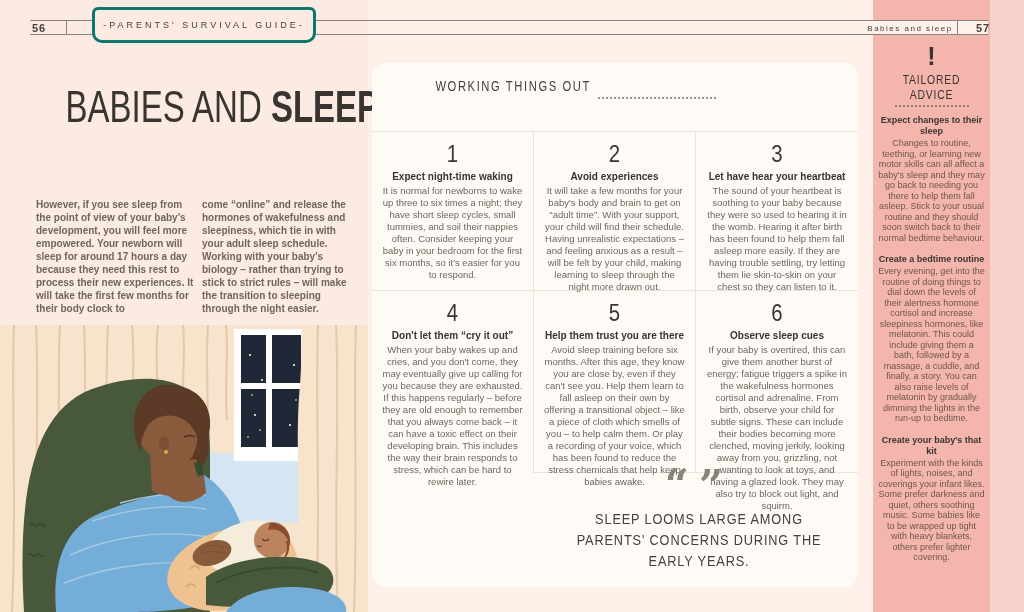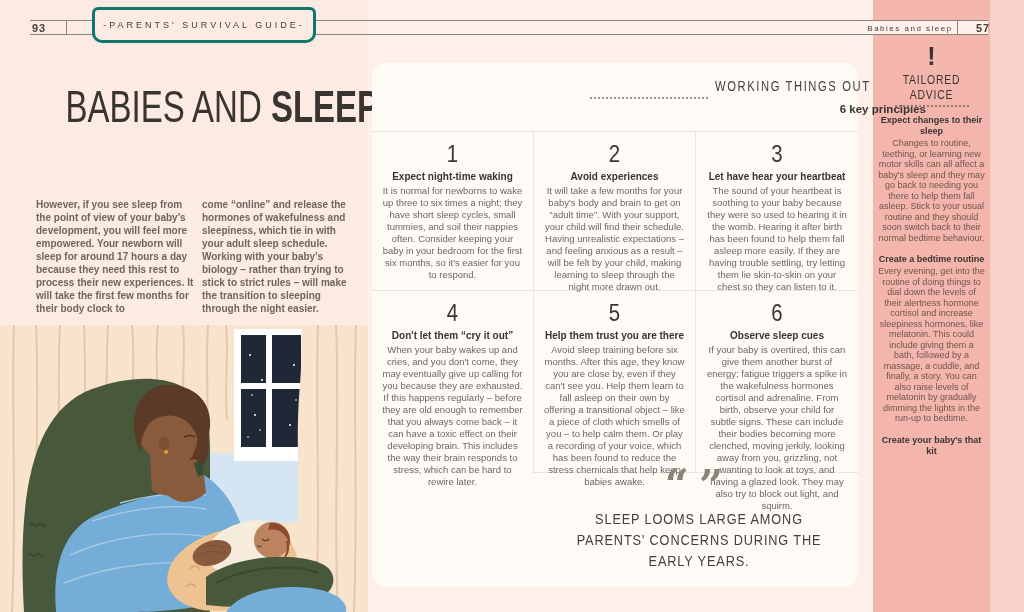--- a/index.html
+++ b/index.html
@@ -30,21 +30,21 @@
   .title .light{font-weight:400;}
   .title .bold{font-weight:700;}
   .intro{position:absolute;left:46px;top:114px;width:312px;text-align:center;
     font-size:11.5px;line-height:13.5px;color:#5f5850;}
   .col-text{position:absolute;top:188px;width:158px;font-size:10px;line-height:13px;color:#6e665e;font-weight:bold;}
   .col1{left:36px}.col2{left:202px}
   .illustration{position:absolute;left:0;top:325px;width:368px;height:287px;}
 
   
   .panel{position:absolute;left:372px;top:63px;width:486px;height:524px;background:#fefbf7;border-radius:14px;}
-  .panel-header{position:absolute;top:0;left:0;width:554px;height:68px;text-align:right;}
+  .panel-header{position:absolute;top:0;left:8px;width:554px;height:68px;text-align:left;}
   .panel-title{margin:15px auto 0;font-size:14px;letter-spacing:2px;color:#45403a;transform:scaleX(0.8);}
   .panel-dotted{width:118px;margin:3px auto 4px;border-bottom:2px dotted #9a948c;height:0;}
   .panel-sub{font-size:11.5px;font-weight:700;color:#39342f;}
   .grid{position:absolute;top:68px;left:0;width:486px;height:341px;display:grid;
     grid-template-columns:162px 162px 162px;grid-template-rows:159px 182px;border-top:1px solid #ece4da;}
   .cell{text-align:center;padding:8px 10px 0;overflow:visible;}
   .b-right{border-right:1px solid #ece4da;}
   .b-bottom{border-bottom:1px solid #ece4da;}
   .cell-num{font-size:24px;font-weight:400;color:#39342f;line-height:1.15;transform:scaleX(0.85);}
   .cell-title{font-size:10px;font-weight:700;color:#39342f;margin:3px 0 2px;line-height:12px;}
@@ -68,21 +68,21 @@
 <body>
 
 <div class="spread">
   <div class="right-bg"></div>
   <div class="sidebar-bg"></div>
   <div class="edge-strip"></div>
 
   <div class="rule rule-top"></div>
   <div class="rule rule-bottom"></div>
   <div class="right-band"></div>
-  <div class="page-num page-num-left">93</div>
+  <div class="page-num page-num-left">56</div>
   <div class="tick tick-left"></div>
   <div class="header-tab">-PARENTS' SURVIVAL GUIDE-</div>
   <div class="right-header-label">Babies and sleep</div>
   <div class="tick tick-right"></div>
   <div class="page-num page-num-right">57</div>
 
   <h1 class="title"><span class="light">BABIES AND </span><span class="bold">SLEEP</span></h1>
   <p class="col-text col1">However, if you see sleep from the point of view of your baby's development, you will feel more empowered. Your newborn will sleep for around 17 hours a day because they need this rest to process their new experiences. It will take the first few months for their body clock to</p>
   <p class="col-text col2">come “online” and release the hormones of wakefulness and sleepiness, which tie in with your adult sleep schedule. Working with your baby's biology – rather than trying to stick to strict rules – will make the transition to sleeping through the night easier.</p>
 
@@ -172,21 +172,20 @@
     </g>
     <path d="M206 252 C234 230 298 226 324 240 C338 248 336 266 320 272 C290 282 240 284 206 280 Z" fill="#48583a"></path>
     <path d="M216 258 C244 242 296 238 318 248" stroke="#3a4a2f" stroke-width="2" fill="none"></path>
     <path d="M226 287 C240 266 280 258 316 264 C338 268 348 278 346 287 Z" fill="#74aed8"></path>
   </svg>
 
   <div class="panel">
     <div class="panel-header">
       <div class="panel-title">WORKING THINGS OUT</div>
       <div class="panel-dotted"></div>
-      <div class="panel-sub">6 key principles</div>
     </div>
     <div class="grid">
       <div class="cell b-right b-bottom">
         <div class="cell-num">1</div>
         <div class="cell-title">Expect night-time waking</div>
         <div class="cell-body">It is normal for newborns to wake up three to six times a night; they have short sleep cycles, small tummies, and soil their nappies often. Consider keeping your baby in your bedroom for the first six months, so it's easier for you to respond.</div>
       </div>
       <div class="cell b-right b-bottom">
         <div class="cell-num">2</div>
         <div class="cell-title">Avoid experiences</div>
@@ -226,15 +225,16 @@
     <div class="sb-section">
       <div class="sb-sec-title">Expect changes to their sleep</div>
       <div class="sb-sec-body">Changes to routine, teething, or learning new motor skills can all affect a baby's sleep and they may go back to needing you there to help them fall asleep. Stick to your usual routine and they should soon switch back to their normal bedtime behaviour.</div>
     </div>
     <div class="sb-section">
       <div class="sb-sec-title">Create a bedtime routine</div>
       <div class="sb-sec-body">Every evening, get into the routine of doing things to dial down the levels of their alertness hormone cortisol and increase sleepiness hormones, like melatonin. This could include giving them a bath, followed by a massage, a cuddle, and finally, a story. You can also raise levels of melatonin by gradually dimming the lights in the run-up to bedtime.</div>
     </div>
     <div class="sb-section">
       <div class="sb-sec-title">Create your baby's that kit</div>
+      <div class="sb-sec-body">Experiment with the kinds of lights, noises, and coverings your infant likes. Some prefer darkness and quiet, others soothing music. Some babies like to be wrapped up tight with heavy blankets, others prefer lighter covering.</div>
     </div>
   </div>
 </div>
 
 </body></html>

